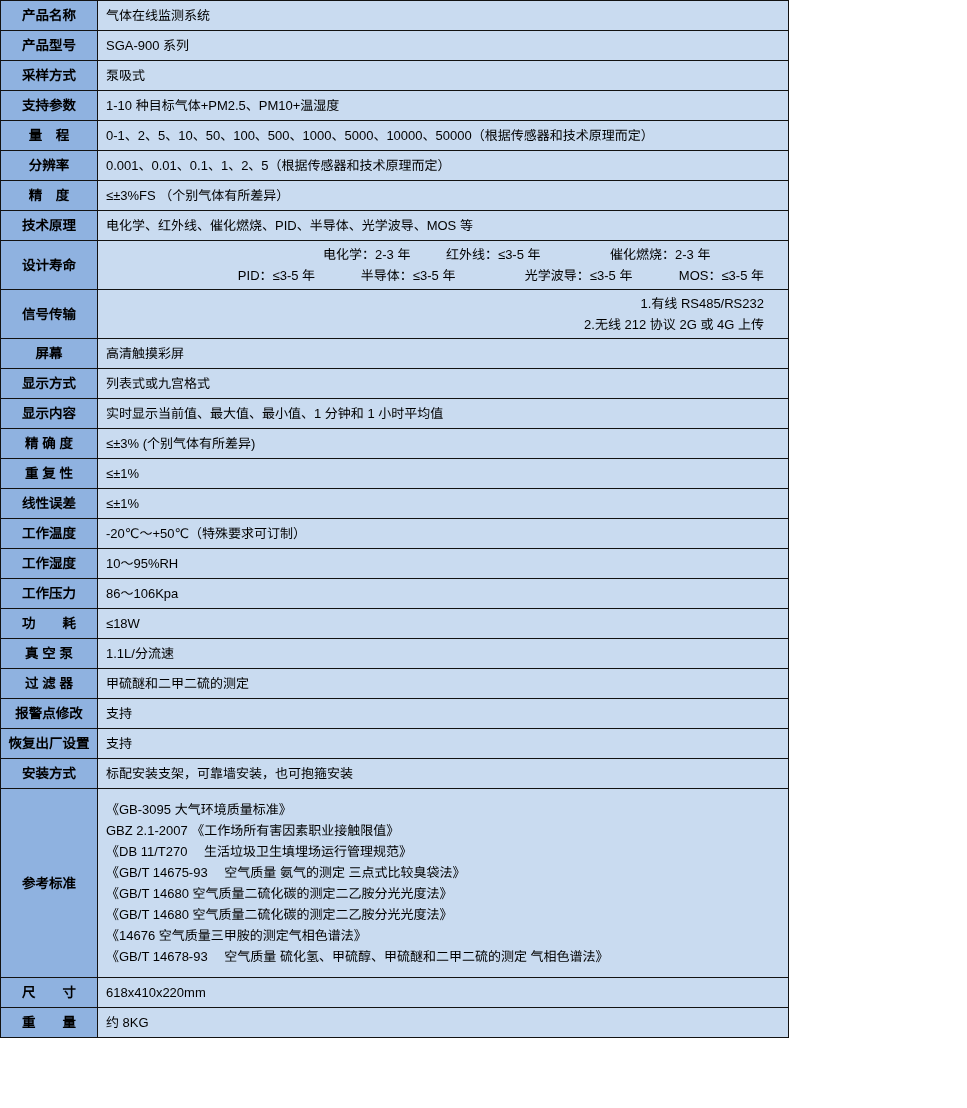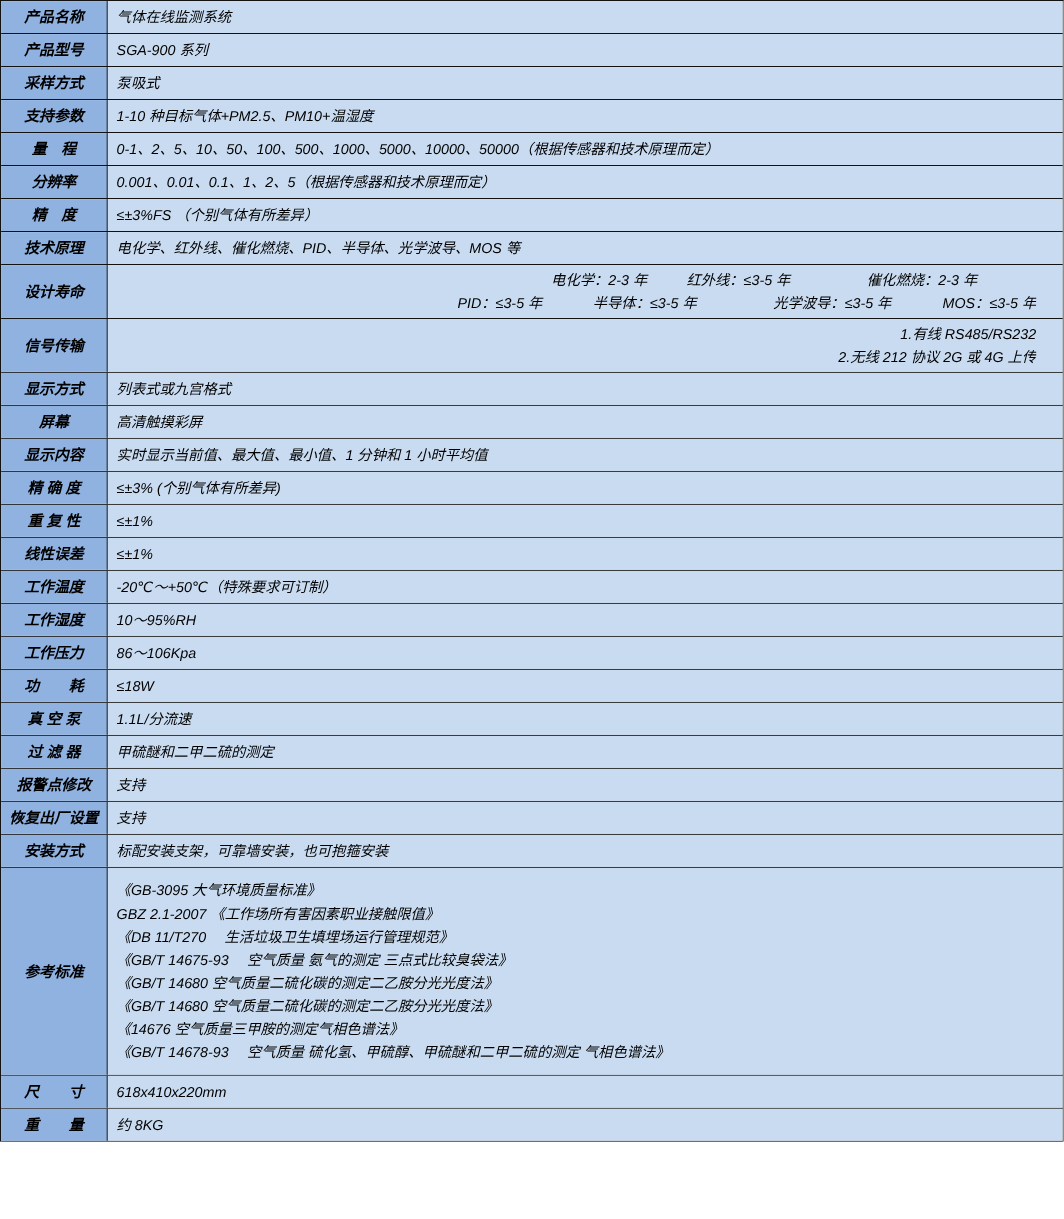--- a/index.html
+++ b/index.html
@@ -8,25 +8,24 @@
     --border:#121212;
     --text:#000000;
   }
   *{box-sizing:border-box;margin:0;padding:0;}
   html,body{background:#fff;}
   body{
     font-family:"Liberation Sans","DejaVu Sans",sans-serif;
     color:var(--text);
   }
   .spec-table{
-    width:967px;
+    width:789px;
     border-top:1.5px solid var(--border);
     border-left:1.5px solid var(--border);
     border-right:1.5px solid var(--border);
-    font-style:italic;
   }
   .row{
     display:flex;
     border-bottom:1.5px solid var(--border);
     width:100%;
   }
   .label-cell{
     width:97px;
     min-width:97px;
     background:var(--label-bg);
@@ -136,29 +135,29 @@
       </div>
     </div>
     <div class="row row-2">
       <div class="label-cell">信号传输</div>
       <div class="value-cell">
         <div class="line">1.有线 RS485/RS232</div>
         <div class="line">2.无线 212 协议 2G 或 4G 上传</div>
       </div>
     </div>
     <div class="row row-1">
+      <div class="label-cell">屏幕</div>
+      <div class="value-cell">
+        <div class="line">高清触摸彩屏</div>
+      </div>
+    </div>
+    <div class="row row-1">
       <div class="label-cell">显示方式</div>
       <div class="value-cell">
         <div class="line">列表式或九宫格式</div>
-      </div>
-    </div>
-    <div class="row row-1">
-      <div class="label-cell">屏幕</div>
-      <div class="value-cell">
-        <div class="line">高清触摸彩屏</div>
       </div>
     </div>
     <div class="row row-1">
       <div class="label-cell">显示内容</div>
       <div class="value-cell">
         <div class="line">实时显示当前值、最大值、最小值、1 分钟和 1 小时平均值</div>
       </div>
     </div>
     <div class="row row-1">
       <div class="label-cell">精 确 度</div>

